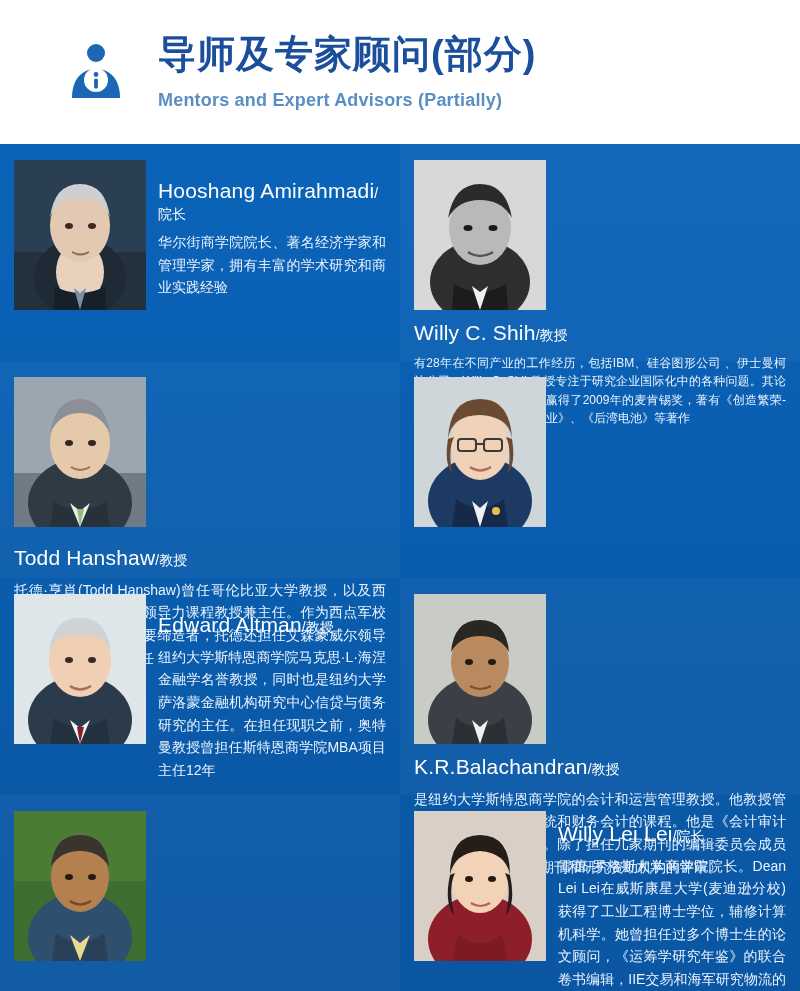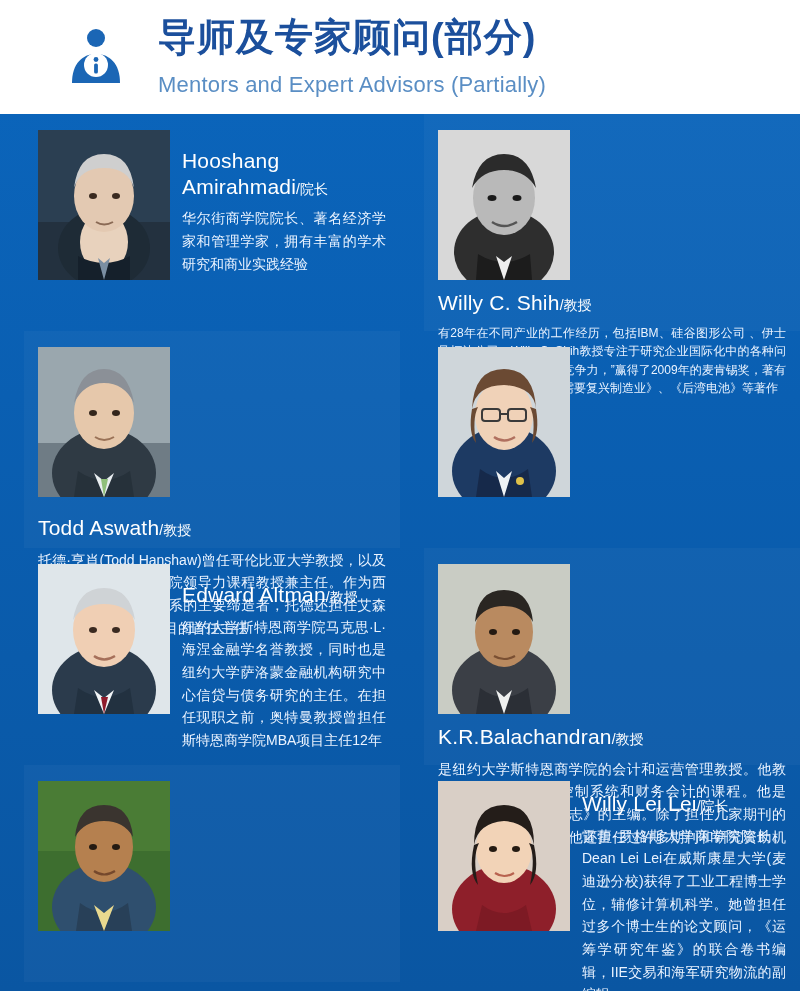--- a/index.html
+++ b/index.html
@@ -11,21 +11,21 @@
     overflow: hidden;
   }
   .page {
     position: relative;
     width: 800px; height: 991px;
     background: linear-gradient(180deg, #0b66bd 0%, #0a5fb2 40%, #0a56a2 100%);
   }
 
   
   .header {
-    height: 114px;
+    height: 144px;
     background: #ffffff;
     display: flex;
     align-items: center;
     padding-left: 60px;
   }
   .logo {
     width: 72px; height: 72px;
     position: relative;
     margin-right: 26px;
     flex: 0 0 auto;
@@ -33,39 +33,39 @@
   .logo svg { display: block; }
   .header-text { display: flex; flex-direction: column; justify-content: center; }
   .title-cn {
     font-size: 38px;
     font-weight: bold;
     color: #1b4f9c;
     letter-spacing: 1px;
     line-height: 1.15;
   }
   .title-en {
-    font-size: 22px;
+    font-size: 18px;
     color: #5a8ec4;
     margin-top: 13px;
     letter-spacing: 0.2px;
+    font-weight: bold;
   }
 
   
   .grid {
     display: grid;
     grid-template-columns: 1fr 1fr;
     grid-template-rows: repeat(4, 217px);
     width: 800px;
   }
   .cell {
     position: relative;
     padding: 16px 14px 10px 14px;
     display: flex;
     align-items: flex-start;
-    margin-left: 24px;
   }
   
   .cell.tint { background: rgba(255,255,255,0.035); flex-direction: column; }
 
   .portrait {
     width: 132px; height: 150px;
     flex: 0 0 auto;
     margin-right: 12px;
     overflow: hidden;
     background: #123;
@@ -191,21 +191,21 @@
           <ellipse cx="55" cy="66" rx="4" ry="3" fill="#33261c"></ellipse>
           <ellipse cx="78" cy="66" rx="4" ry="3" fill="#33261c"></ellipse>
           <path d="M57 90 Q66 96 76 90" stroke="#9a7257" stroke-width="2" fill="none"></path>
           <path d="M36 150 L40 124 Q66 142 92 124 L96 150 Z" fill="#26313a"></path>
           <path d="M56 126 L66 150 L76 126 L66 134 Z" fill="#e9eef1"></path>
           <path d="M63 132 L66 150 L70 132 Z" fill="#8fbf7a"></path>
         </svg>
       </div>
       <div class="info">
         <div class="name-row">
-          <span class="name">Todd Aswath</span><span class="role">/教授</span>
+          <span class="name">Todd Hanshaw</span><span class="role">/教授</span>
         </div>
         <div class="desc">托德·亨肖(Todd Hanshaw)曾任哥伦比亚大学教授，以及西点军校美国军事学院领导力课程教授兼主任。作为西点军校领导力发展体系的主要缔造者，托德还担任艾森豪威尔领导力发展项目的首任主任</div>
       </div>
     </div>
 
     <div class="cell">
       <div class="portrait">
         <svg viewBox="0 0 132 150" preserveAspectRatio="xMidYMid slice">
           <rect width="132" height="150" fill="#cfd6da"></rect>
           <ellipse cx="66" cy="124" rx="52" ry="44" fill="#1d3a63"></ellipse>

